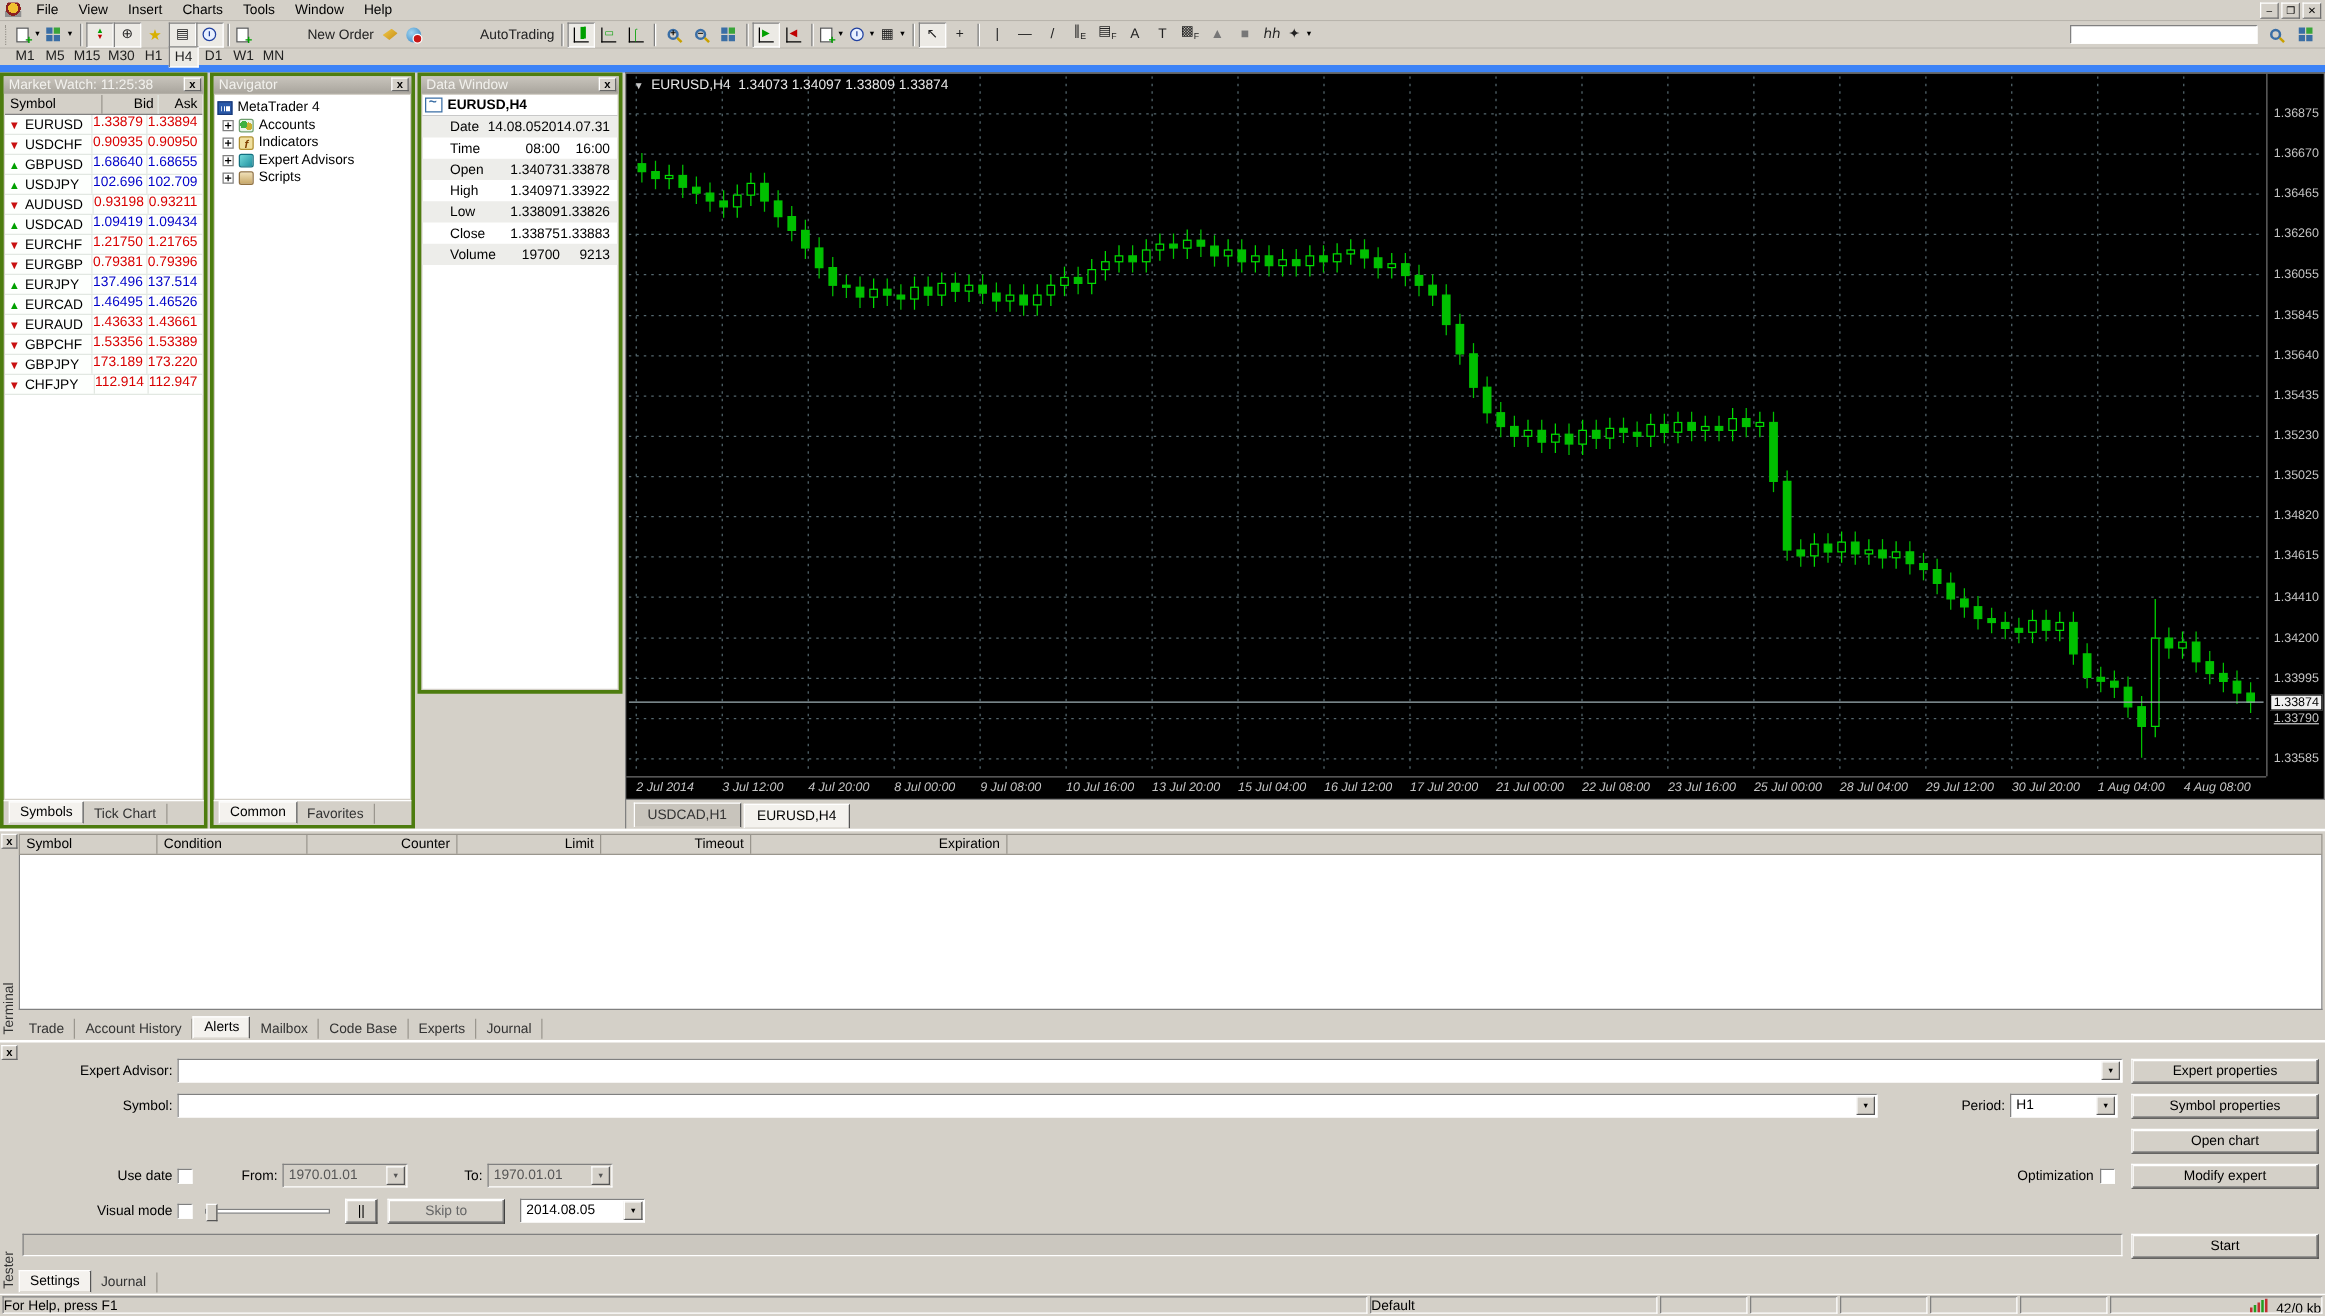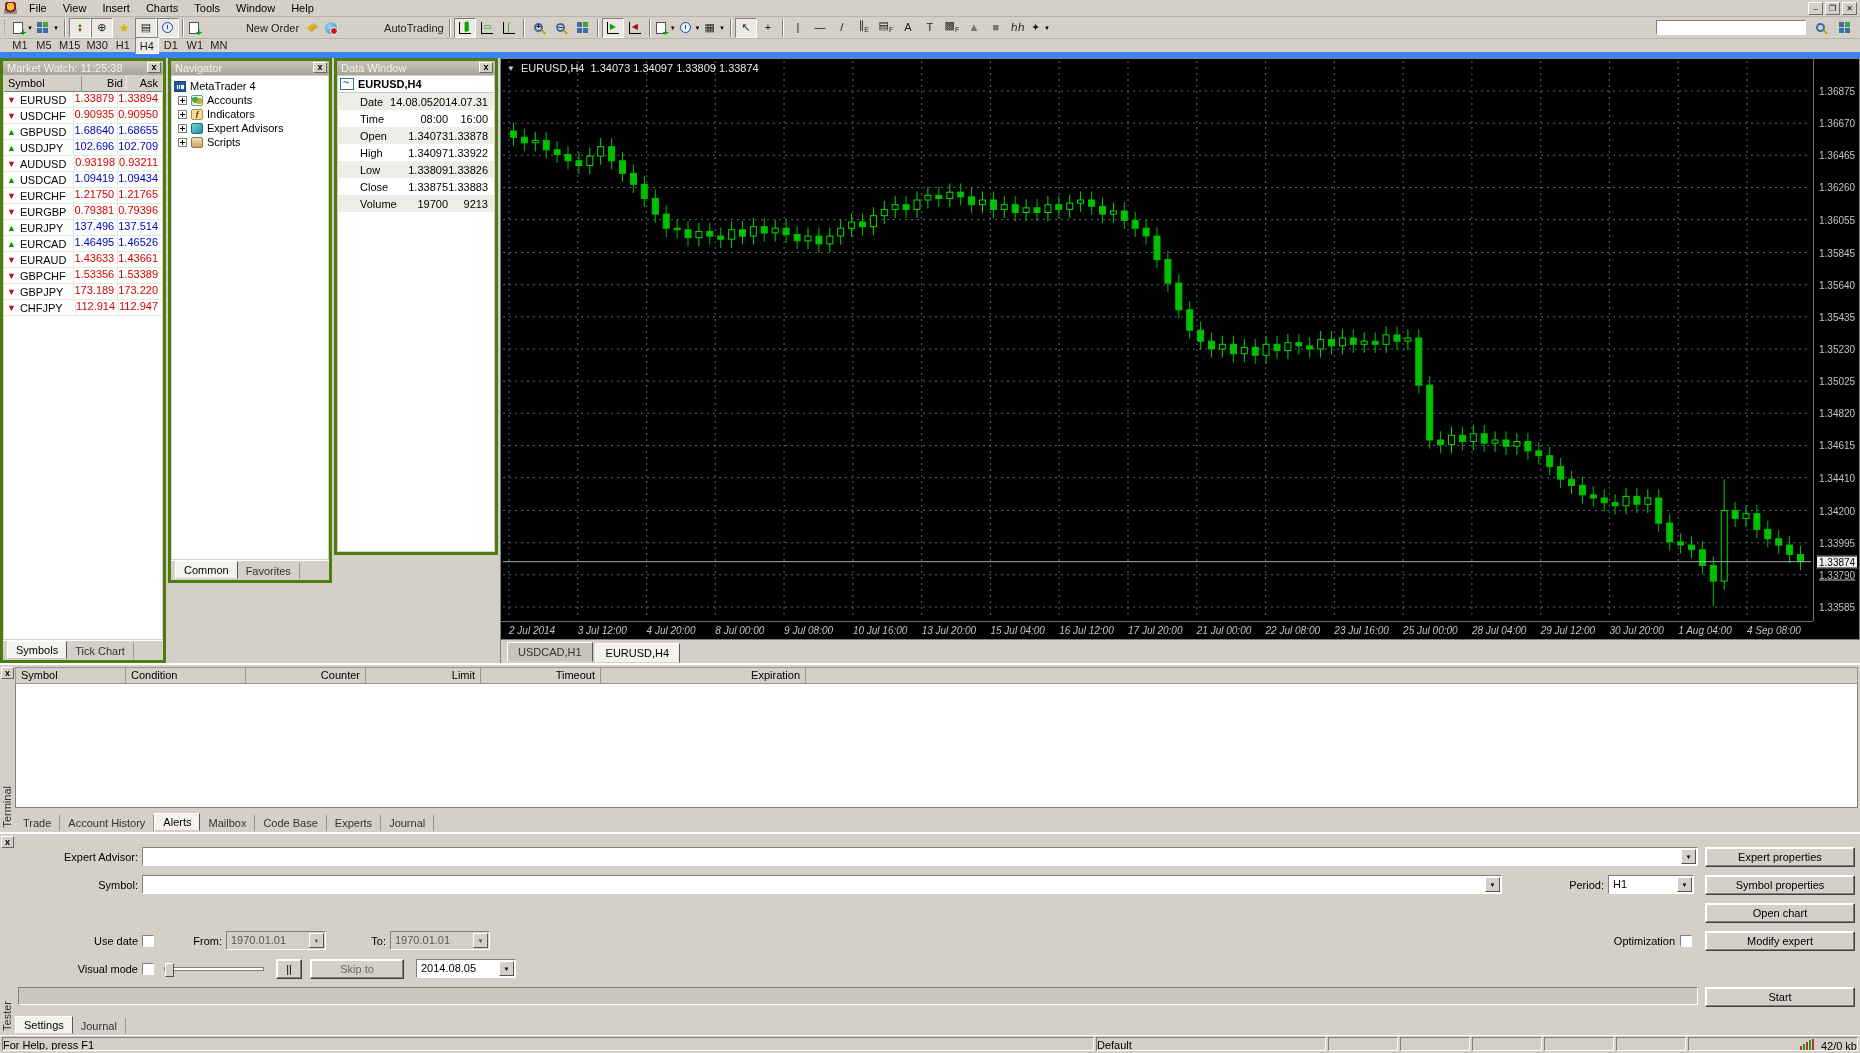--- a/index.html
+++ b/index.html
@@ -476,21 +476,21 @@
         <div class="c-bid px-dn">112.914</div>
         <div class="c-ask px-dn">112.947</div>
       </div>
     </div>
   <div class="bottom-tabs" id="mw-tabs">
       <div class="btab active">Symbols</div>
       <div class="btab">Tick Chart</div>
     </div>
 </div>
 
-<div class="panel" id="navigator" style="left:168px;top:58px;width:164px;height:525px;">
+<div class="panel" id="navigator" style="left:168px;top:58px;width:164px;height:605px;">
   <div class="caption">
     <span>Navigator</span>
     <span class="closex">x</span>
   </div>
   <div id="nav-tree">
       <div class="tree-row">
         <span class="tree-root-icon"></span>
         <span>MetaTrader 4</span>
       </div>
       <div class="tree-row">
@@ -885,21 +885,21 @@
       <div class="tax" style="left: 558.222px;">16 Jul 12:00</div>
       <div class="tax" style="left: 627px;">17 Jul 20:00</div>
       <div class="tax" style="left: 695.778px;">21 Jul 00:00</div>
       <div class="tax" style="left: 764.556px;">22 Jul 08:00</div>
       <div class="tax" style="left: 833.333px;">23 Jul 16:00</div>
       <div class="tax" style="left: 902.111px;">25 Jul 00:00</div>
       <div class="tax" style="left: 970.889px;">28 Jul 04:00</div>
       <div class="tax" style="left: 1039.67px;">29 Jul 12:00</div>
       <div class="tax" style="left: 1108.44px;">30 Jul 20:00</div>
       <div class="tax" style="left: 1177.22px;">1 Aug 04:00</div>
-      <div class="tax" style="left: 1246px;">4 Sep 08:00</div>
+      <div class="tax" style="left: 1246px;">4 Aug 08:00</div>
     </div>
 </div>
 <div id="chart-tabs">
     <div class="ctab">USDCAD,H1</div>
     <div class="ctab active">EURUSD,H4</div>
   </div>
 
 <div id="terminal">
   <div class="vstrip">
     <span class="closex">x</span>

